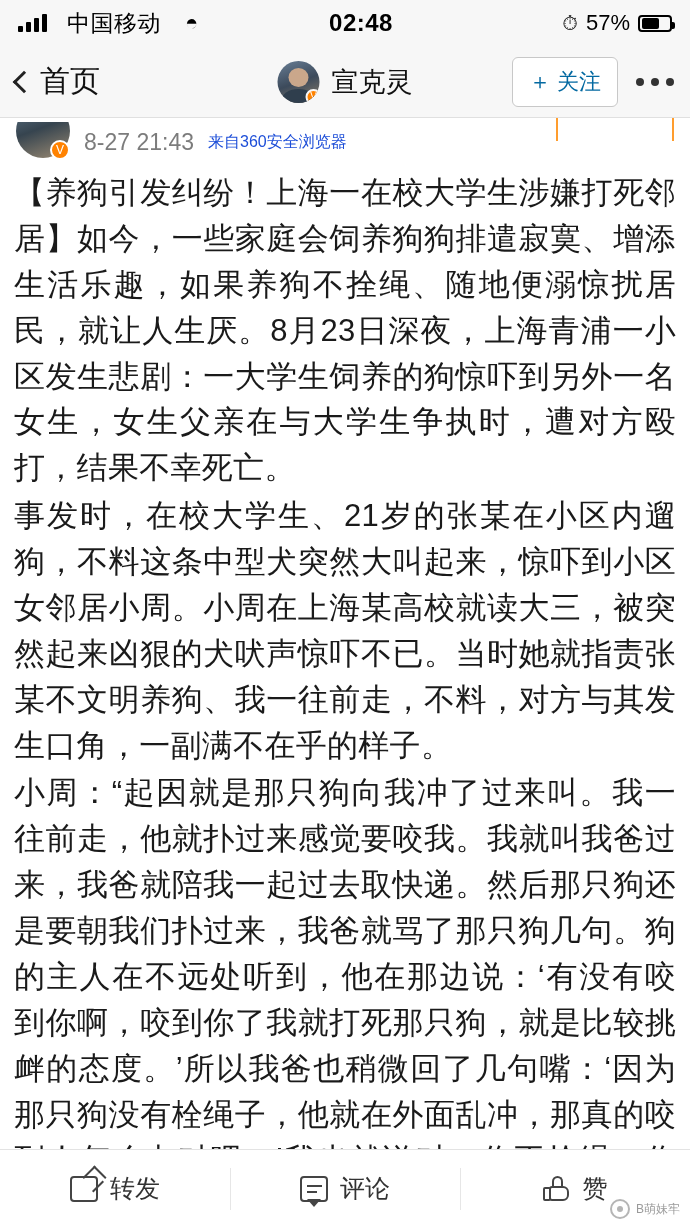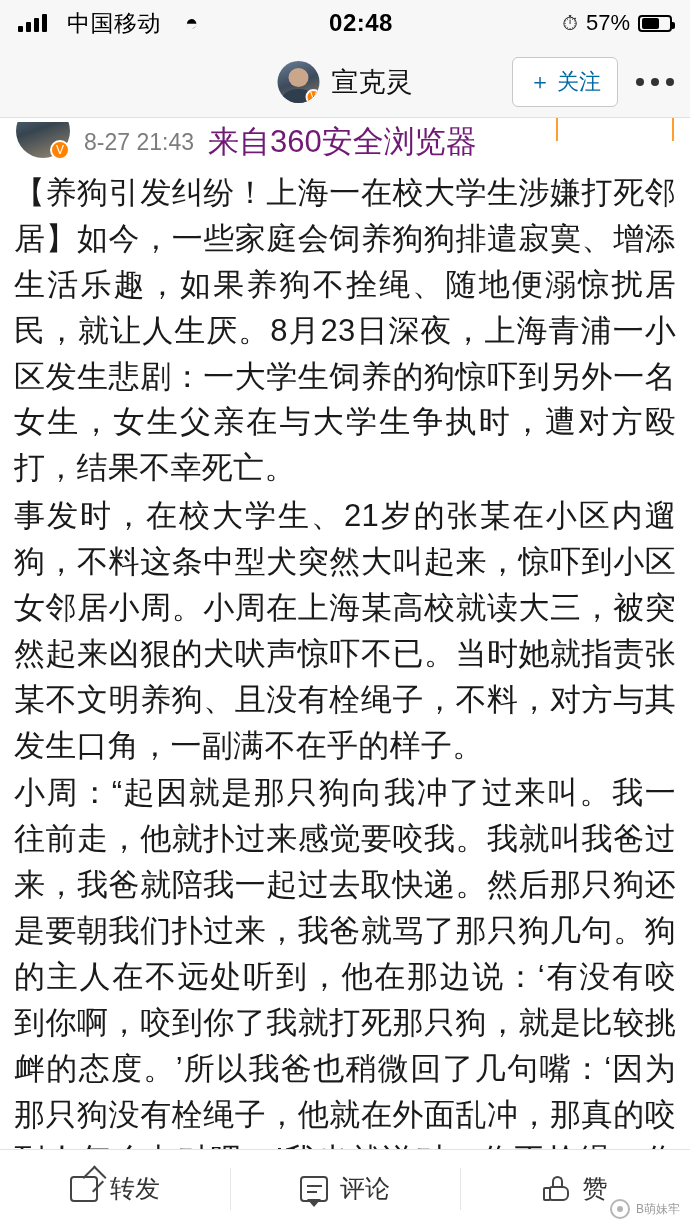--- a/index.html
+++ b/index.html
@@ -154,21 +154,21 @@
     width: 54px; height: 54px; border-radius: 50%;
     background: linear-gradient(160deg,#5d7486 0%,#36444f 45%,#9a8a73 100%);
   }
   .avatar-cut .vb {
     position: absolute; right: 0px; bottom: 2px;
     width: 20px; height: 20px; border-radius: 50%;
     background: #ff8200; border: 2px solid #fff;
     color: #fff; font-size: 12px; line-height: 17px; text-align: center;
   }
   .meta-time { font-size: 23px; color: #7c7c7c; }
-  .meta-source { font-size: 31px; color: #701a75; }
+  .meta-source { font-size: 16px; color: #1d4ed8; }
   .orange-chip {
     margin-left: auto;
     width: 118px; height: 34px;
     border: 2px solid #ff9d2e;
     border-radius: 6px 6px 0 0;
     border-bottom: none;
     background: #fff;
     position: relative;
     top: -18px;
   }
@@ -289,20 +289,24 @@
     <div class="sb-right">
       <span class="alarm">⏱</span>
       <span class="battery-pct">57%</span>
       <span class="battery">
           <span class="fill" style="width: 57%;"></span>
         </span>
     </div>
   </div>
 
   <div class="navbar">
+    <div class="nav-back">
+      <span class="chev"></span>
+      <span class="nav-title">首页</span>
+    </div>
     <div class="nav-center">
       <span class="avatar-sm">
         <span class="v-badge">V</span>
       </span>
       <span class="nickname">宣克灵</span>
     </div>
     <button class="follow-btn">＋ 关注</button>
     <div class="more-dots">
       <span></span>
         <span></span>
@@ -317,21 +321,21 @@
         <span class="img"></span>
         <span class="vb">V</span>
       </span>
       <span class="meta-time">8-27 21:43</span>
       <span class="meta-source">来自360安全浏览器</span>
       <span class="orange-chip"></span>
     </div>
 
     <div class="post-body">
       <p>【养狗引发纠纷！上海一在校大学生涉嫌打死邻居】如今，一些家庭会饲养狗狗排遣寂寞、增添生活乐趣，如果养狗不拴绳、随地便溺惊扰居民，就让人生厌。8月23日深夜，上海青浦一小区发生悲剧：一大学生饲养的狗惊吓到另外一名女生，女生父亲在与大学生争执时，遭对方殴打，结果不幸死亡。</p>
-      <p>事发时，在校大学生、21岁的张某在小区内遛狗，不料这条中型犬突然大叫起来，惊吓到小区女邻居小周。小周在上海某高校就读大三，被突然起来凶狠的犬吠声惊吓不已。当时她就指责张某不文明养狗、且没有栓绳子，不料，对方与其发生口角，一副满不在乎的样子。</p>
+      <p>事发时，在校大学生、21岁的张某在小区内遛狗，不料这条中型犬突然大叫起来，惊吓到小区女邻居小周。小周在上海某高校就读大三，被突然起来凶狠的犬吠声惊吓不已。当时她就指责张某不文明养狗、我一往前走，不料，对方与其发生口角，一副满不在乎的样子。</p>
       <p>小周：“起因就是那只狗向我冲了过来叫。我一往前走，他就扑过来感觉要咬我。我就叫我爸过来，我爸就陪我一起过去取快递。然后那只狗还是要朝我们扑过来，我爸就骂了那只狗几句。狗的主人在不远处听到，他在那边说：‘有没有咬到你啊，咬到你了我就打死那只狗，就是比较挑衅的态度。’所以我爸也稍微回了几句嘴：‘因为那只狗没有栓绳子，他就在外面乱冲，那真的咬到人怎么办对吧。’我也就说对，你不拴绳，你养狗就是没有素质。然后他就走</p>
     </div>
 
   </div>
 
   <div class="bottombar">
     <div class="bb-item">
       <span class="icon-sq icon-share">
         <span class="arrow"></span>
           <span class="stem"></span>

